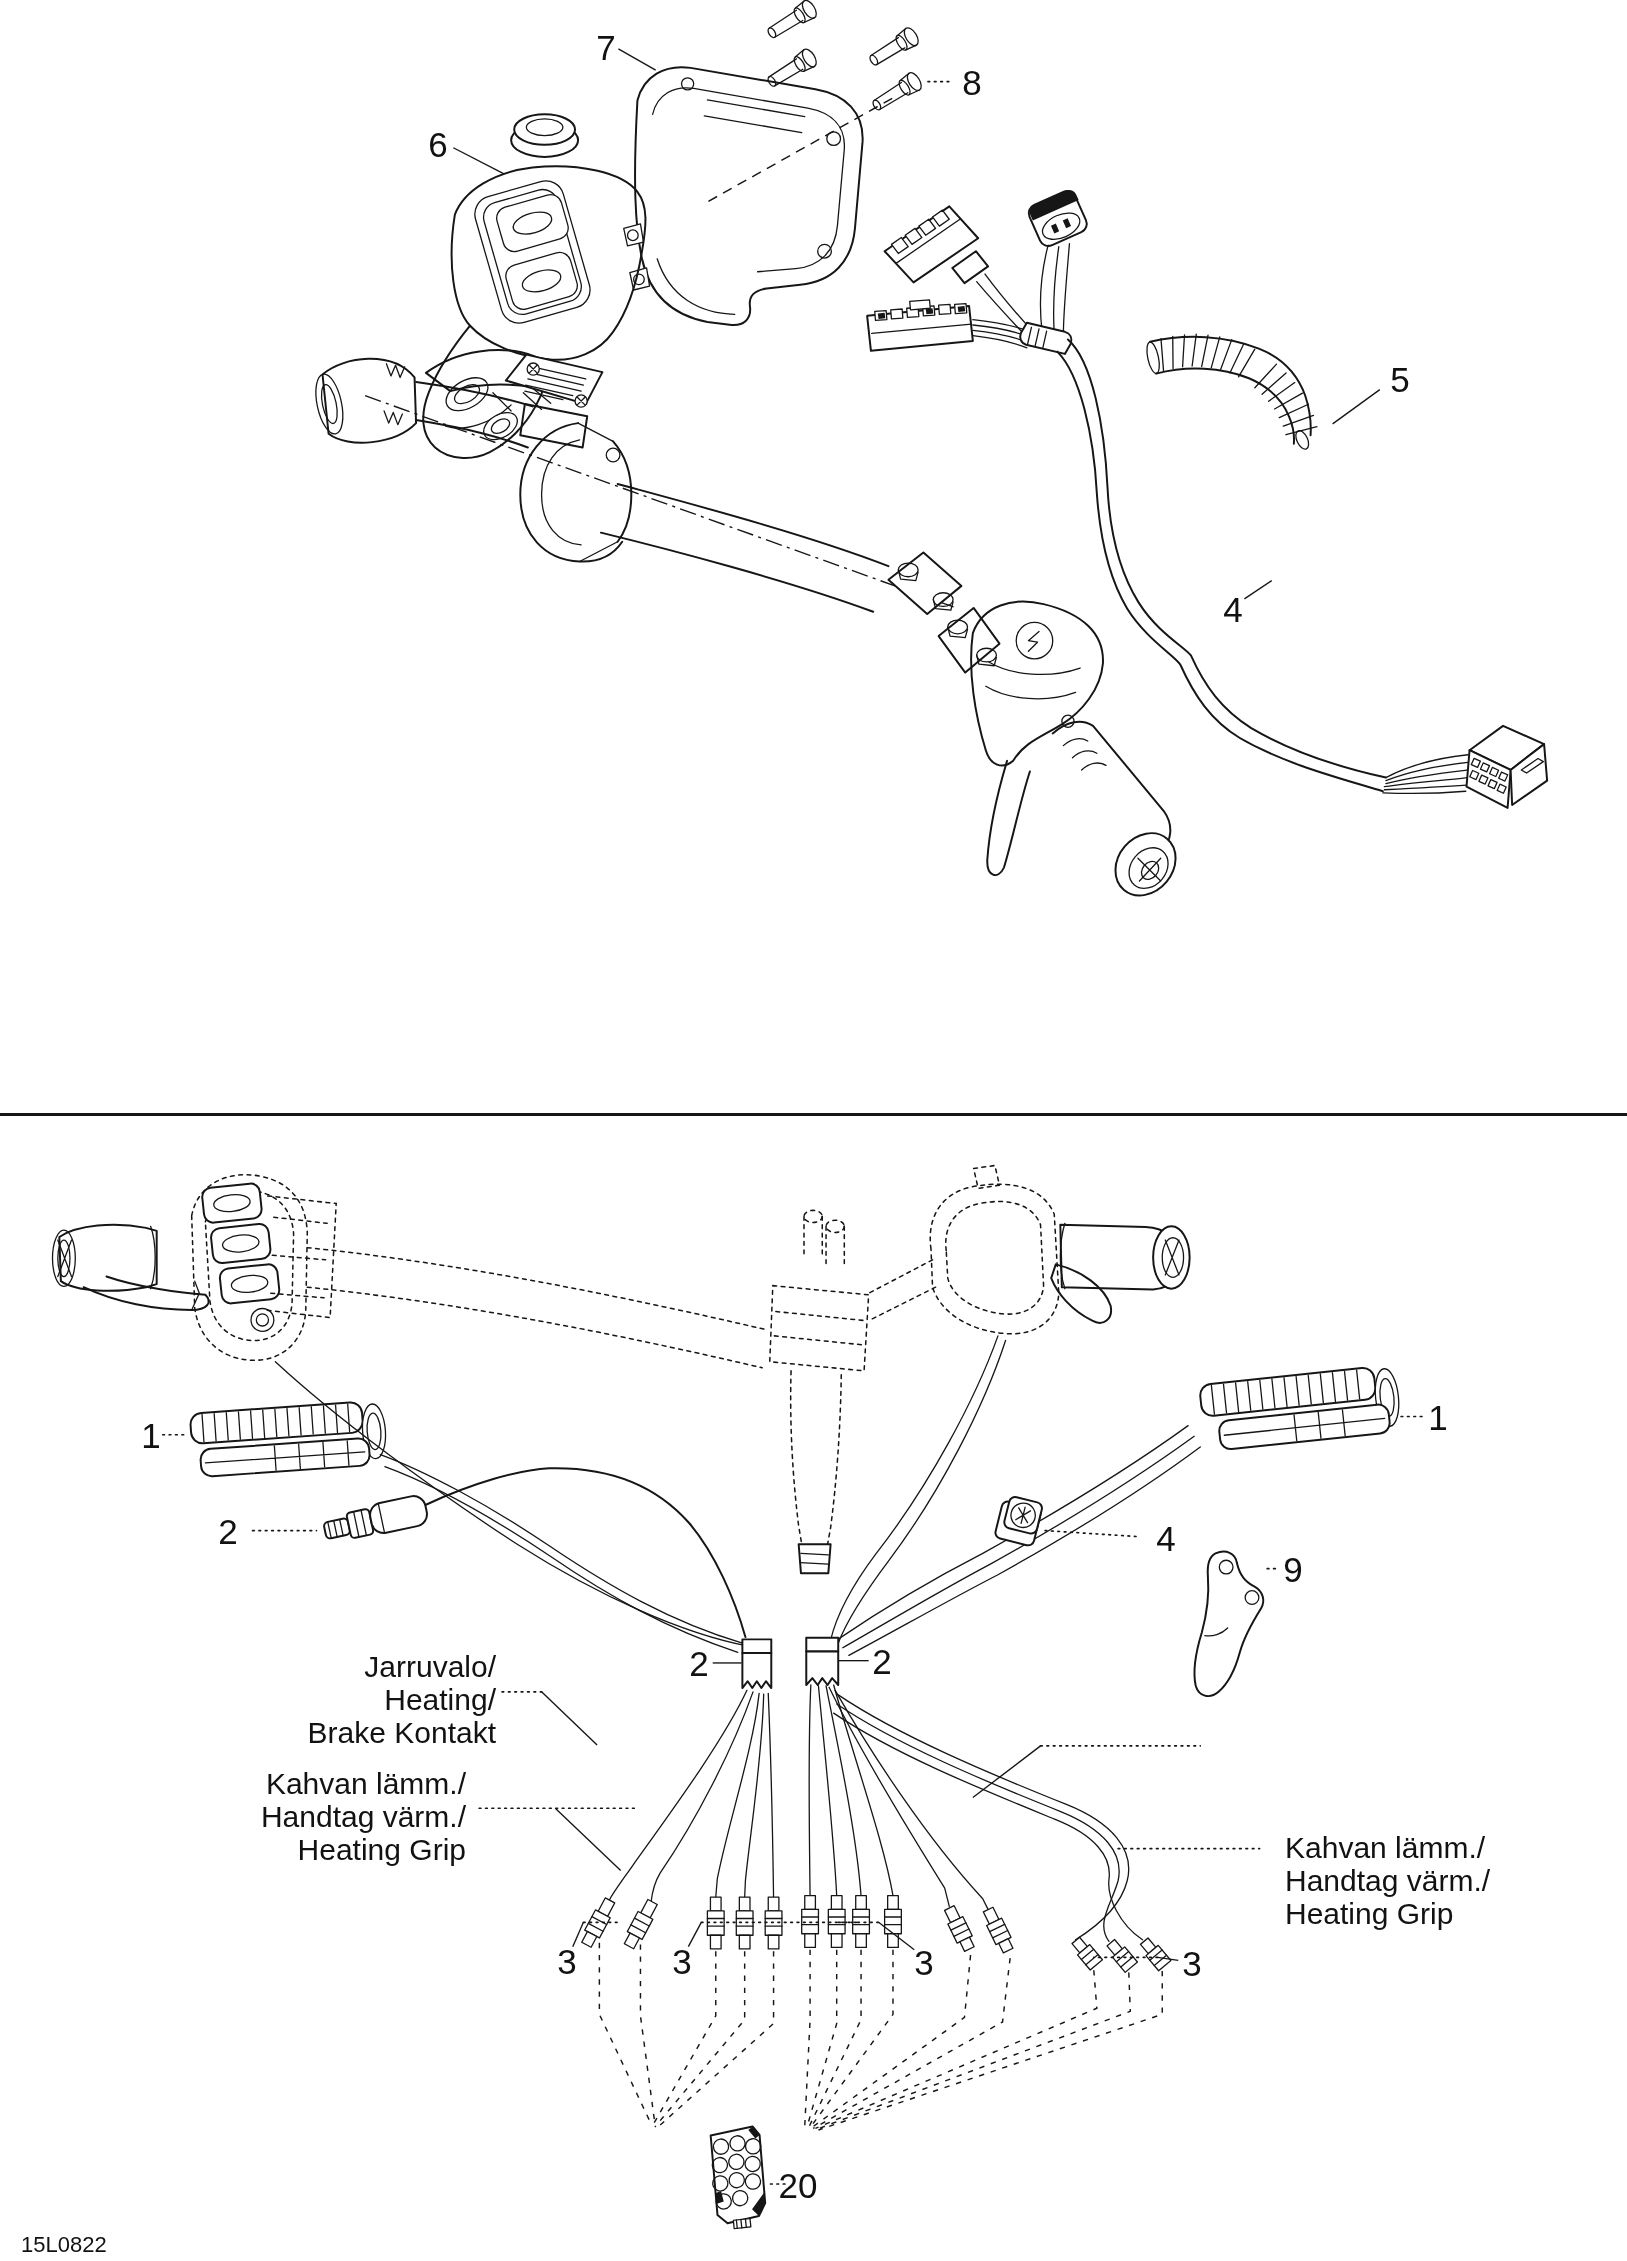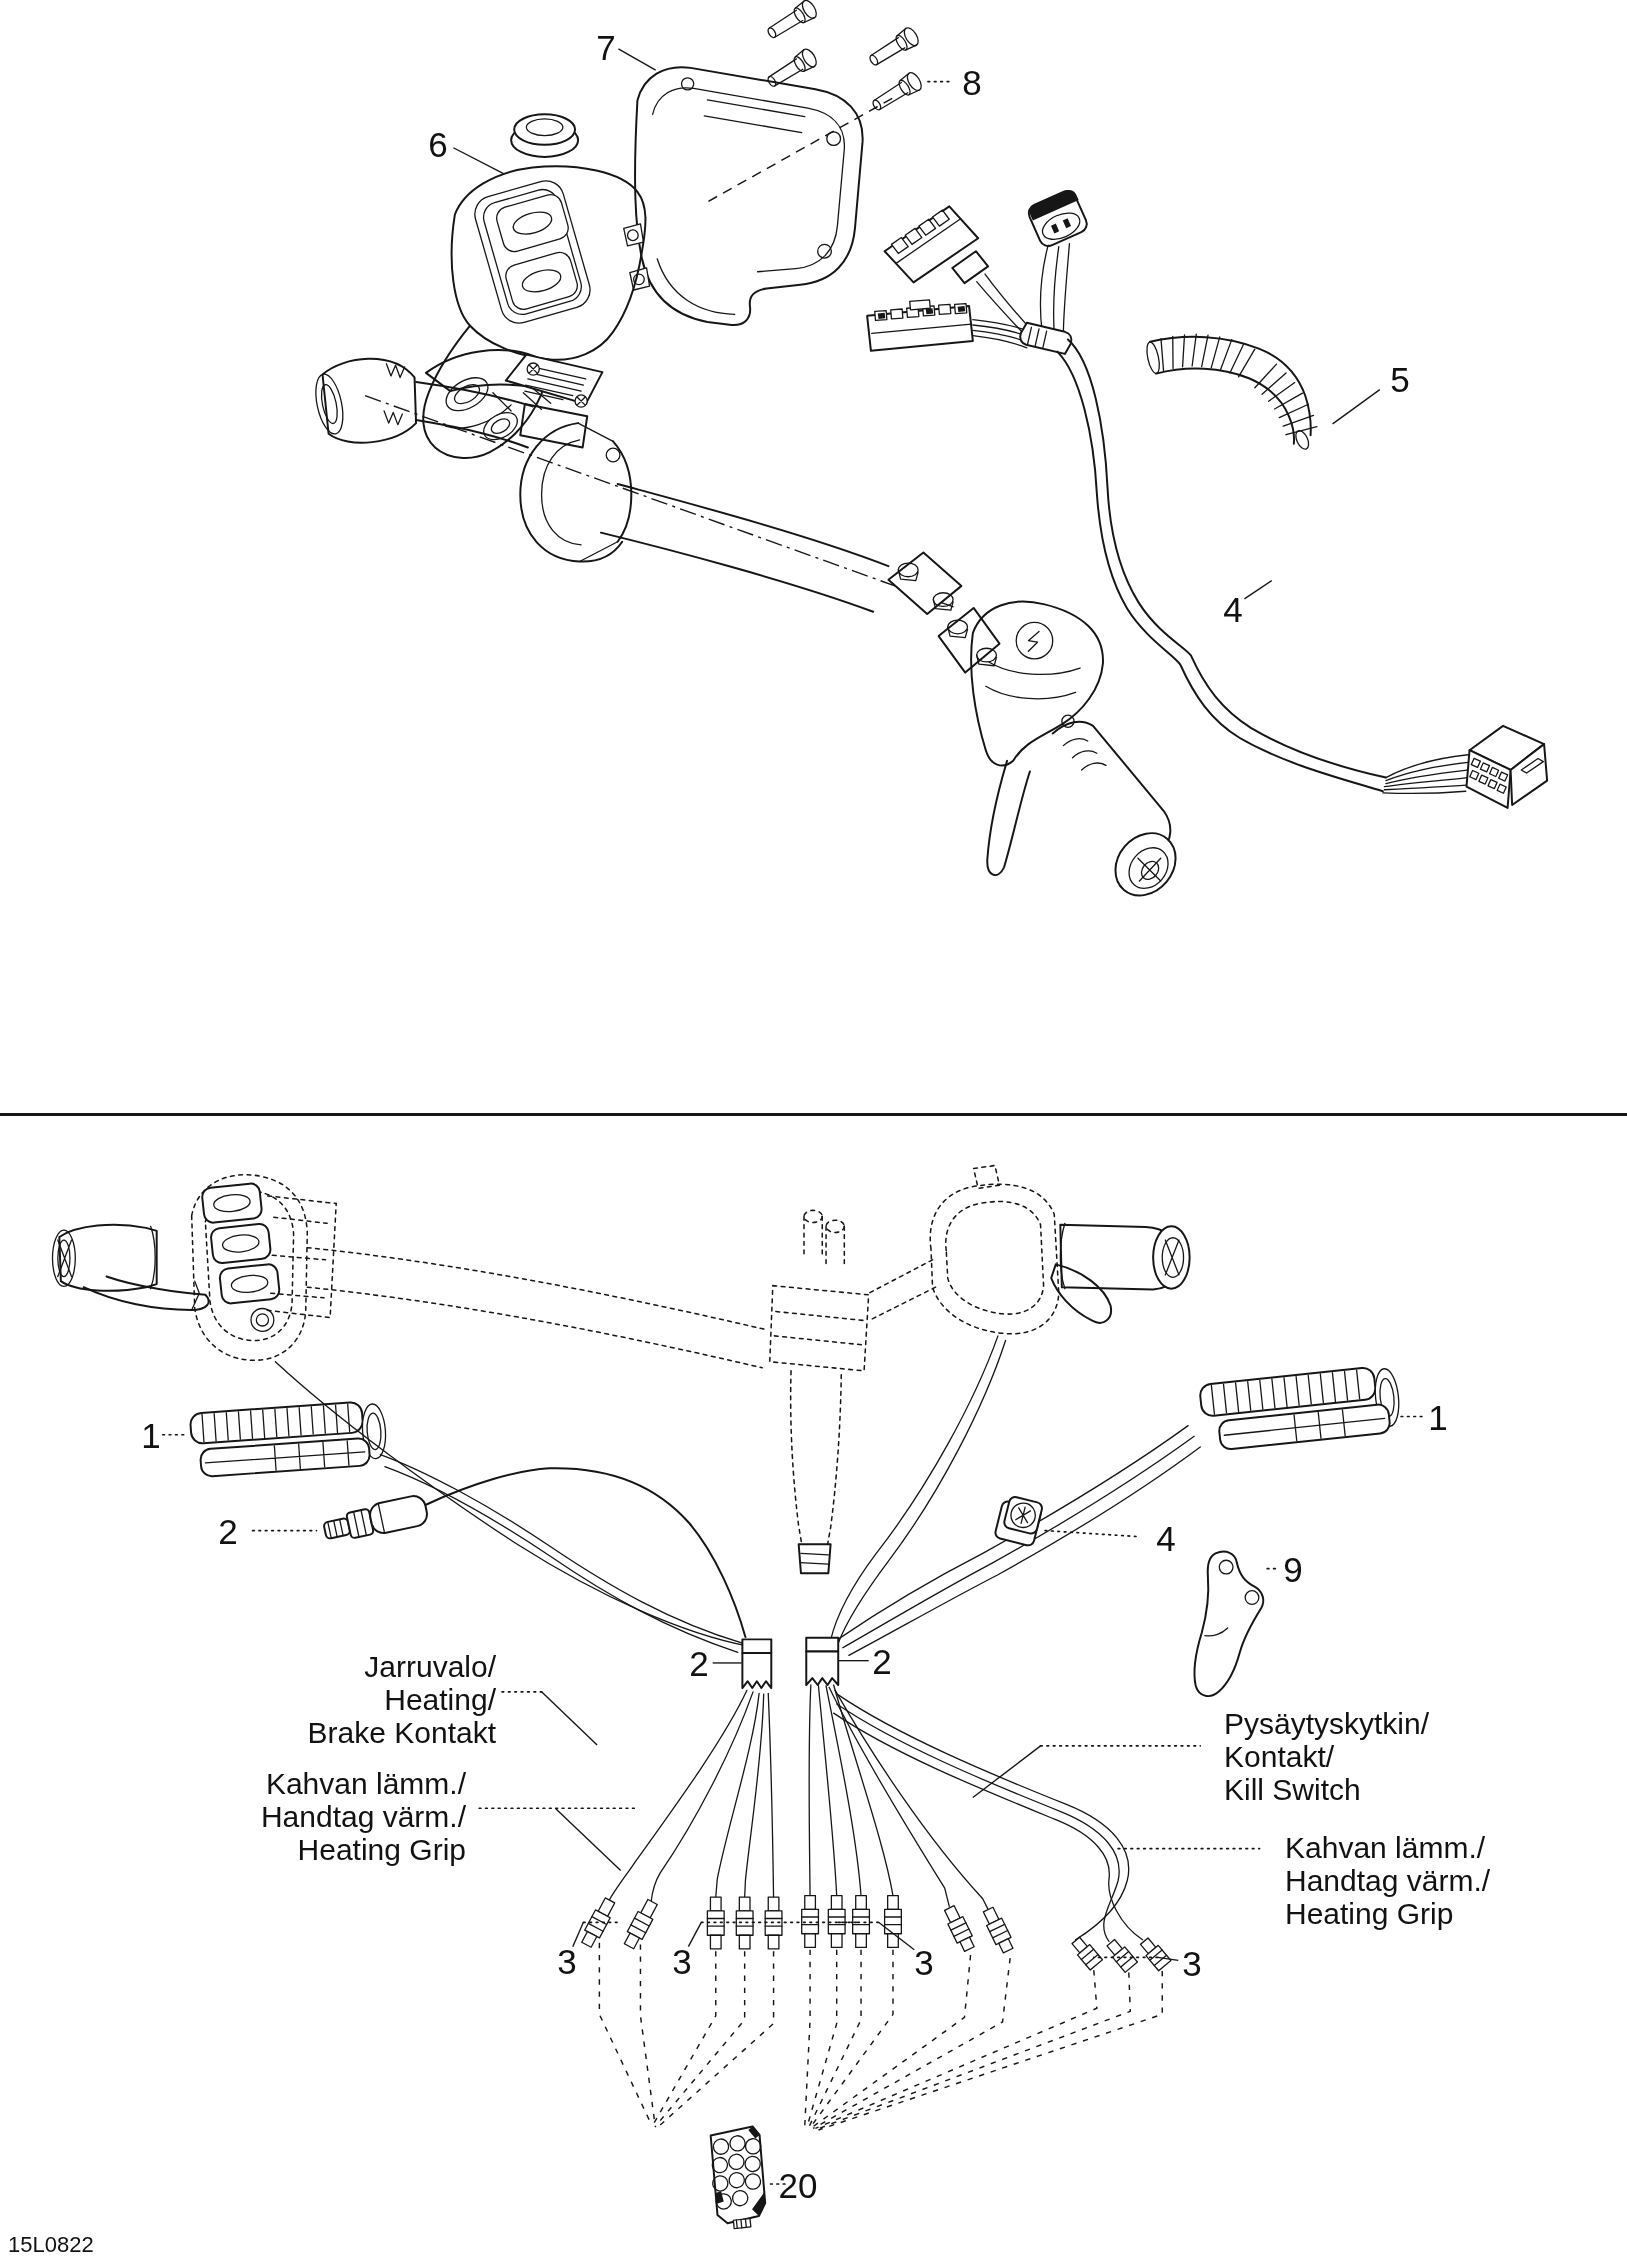--- a/index.html
+++ b/index.html
@@ -14,21 +14,21 @@
   .ghost{stroke:#161616;fill:none;stroke-width:2;stroke-dasharray:5 6;stroke-linecap:round;}
   .dash {stroke:#161616;fill:none;stroke-width:1.9;stroke-dasharray:13 9;}
   .tail {stroke:#161616;fill:none;stroke-width:1.9;stroke-dasharray:7 9;}
   .dot  {stroke:#161616;fill:none;stroke-width:2.2;stroke-dasharray:2.2 6.2;stroke-linecap:round;}
   .cl   {stroke:#161616;fill:none;stroke-width:1.8;}
   .callout{position:absolute;transform:translate(-50%,-50%);font-size:35px;line-height:1;
            color:#121212;white-space:nowrap;}
   .lbl{position:absolute;font-size:30px;line-height:33px;color:#121212;white-space:nowrap;}
   .lbl.r{text-align:right;}
   .lbl span{display:block;margin-left:20px;}
-  #doc-code{position:absolute;left:8px;top:2232px;font-size:22px;color:#121212;}
+  #doc-code{position:absolute;left:21px;top:2232px;font-size:22px;color:#121212;}
 </style>
 </head>
 <body>
 
 <div id="canvas">
 
 <svg width="1627" height="2261" viewBox="0 0 2139 2972">
 
   <g>
 
@@ -561,25 +561,20 @@
 <div class="lbl r" style="left:266px;top:1650px;width:230px;">
   <span>Jarruvalo/</span>
   <span>Heating/</span>
   <span>Brake Kontakt</span>
 </div>
 <div class="lbl r" style="left:236px;top:1767px;width:230px;">
   <span>Kahvan lämm./</span>
   <span>Handtag värm./</span>
   <span>Heating Grip</span>
 </div>
-<div class="lbl" style="left:1204px;top:1707px;">
-  <span>Pysäytyskytkin/</span>
-  <span>Kontakt/</span>
-  <span>Kill Switch</span>
-</div>
 <div class="lbl" style="left:1265px;top:1831px;">
   <span>Kahvan lämm./</span>
   <span>Handtag värm./</span>
   <span>Heating Grip</span>
 </div>
 
 <div id="doc-code">15L0822</div>
 
 </div>
 

